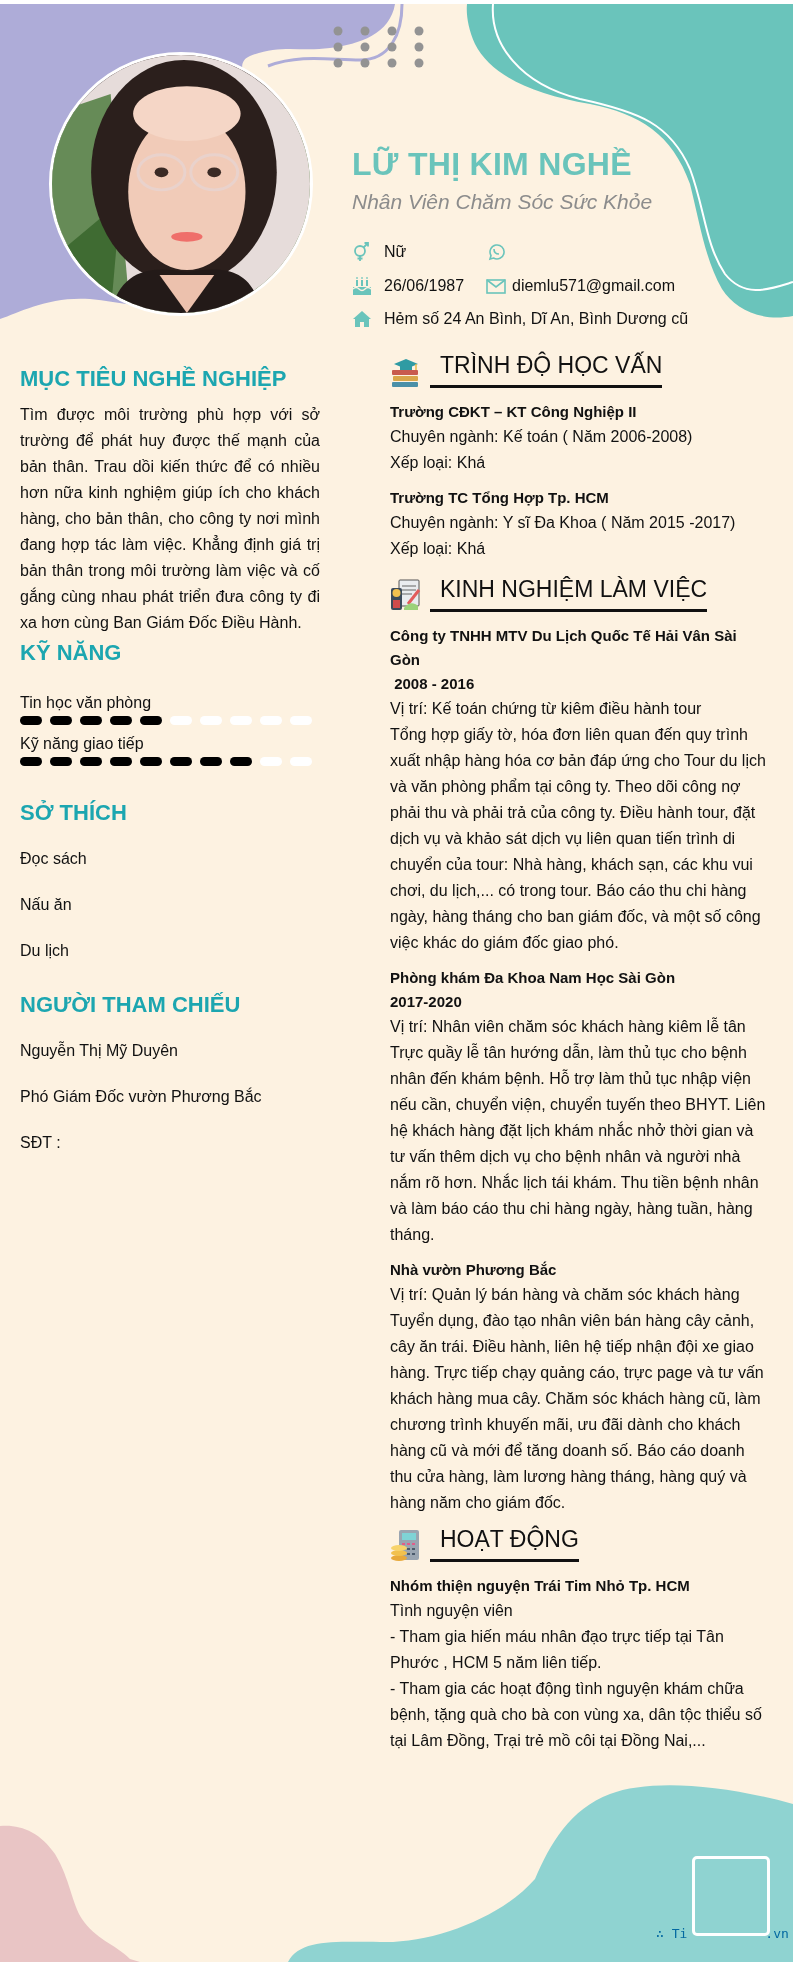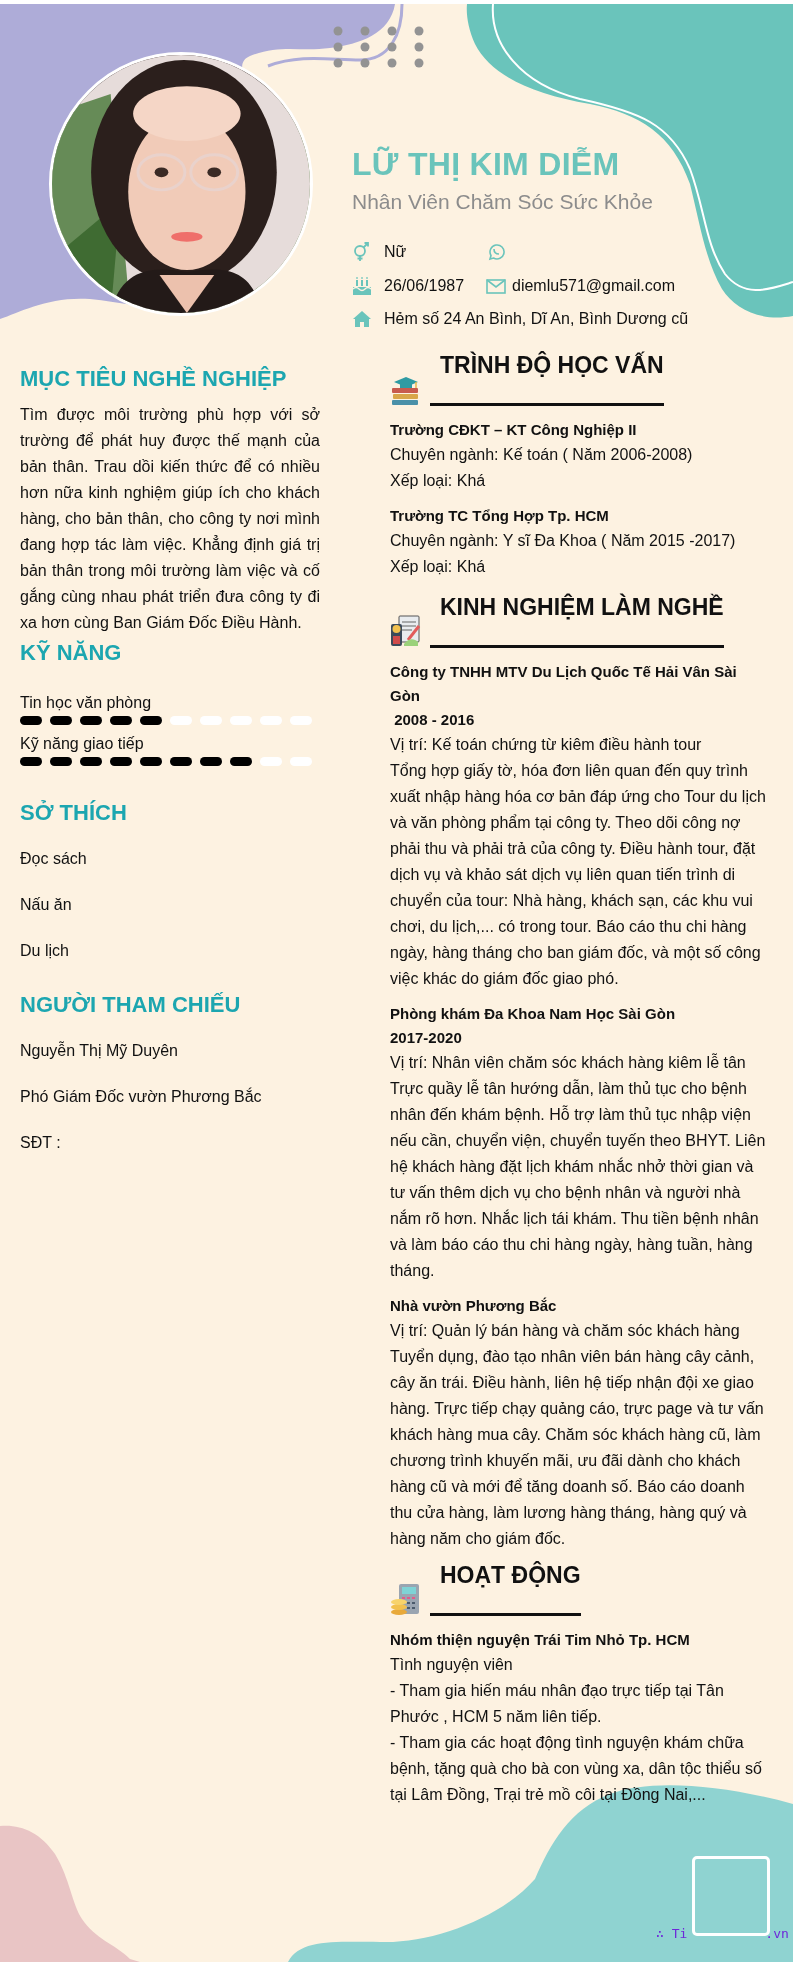--- a/index.html
+++ b/index.html
@@ -10,44 +10,44 @@
   .deco { position: absolute; left: 0; top: 0; width: 793px; height: 1958px; pointer-events: none; }
 
   
   .photo { position: absolute; left: 49px; top: 48px; width: 264px; height: 264px; border-radius: 50%;
            border: 3px solid #ffffff; overflow: hidden;
            background: radial-gradient(ellipse at 50% 40%, #f3d2c2 0%, #e8b9a5 22%, #3a2a25 36%, #2a1d1a 55%, #5d7d45 70%, #e3d9d6 100%); }
   .photo svg { width: 100%; height: 100%; display: block; }
 
   
   .name { position: absolute; left: 352px; top: 142px; font-size: 32px; font-weight: bold; color: #6ac4bb; letter-spacing: 0.3px; }
-  .role { position: absolute; left: 352px; top: 186px; font-size: 21px; color: #8c8c8c; }
+  .role { position: absolute; left: 352px; top: 186px; font-size: 21px; color: #8c8c8c; font-style: italic; }
   .contact { position: absolute; font-size: 16px; color: #111; display: flex; align-items: center; gap: 12px; }
   .contact .ic { width: 20px; height: 20px; display: inline-flex; align-items: center; justify-content: center; }
   .contact svg { width: 20px; height: 20px; }
 
   
   .left { position: absolute; left: 20px; top: 362px; width: 300px; }
   .sec-title-l { font-size: 22px; font-weight: bold; color: #1ca6b0; margin-bottom: 10px; }
   .objective { font-size: 16px; line-height: 26px; text-align: justify; }
   .skill-label { font-size: 16px; margin-top: 6px; }
   .dots { display: flex; gap: 8px; margin-top: 4px; margin-bottom: 10px; }
   .dots span { width: 22px; height: 9px; border-radius: 5px; background: #ffffff; display: block; }
   .dots span.on { background: #000; }
   .plain-list div { font-size: 16px; line-height: 26px; margin-top: 20px; }
 
   
   .right { position: absolute; left: 390px; top: 348px; width: 380px; }
   .sec-head { display: flex; align-items: flex-end; margin-bottom: 12px; position: relative; }
   .sec-head .hicon { width: 32px; height: 34px; margin-right: 18px; }
-  .sec-head .htitle { font-size: 23px; font-weight: bold; color: #111; padding: 0 0 24px 10px; border-bottom: 3px solid #111; margin-left: -10px; }
+  .sec-head .htitle { font-size: 23px; font-weight: normal; color: #111; padding: 0 0 6px 10px; border-bottom: 3px solid #111; margin-left: -10px; }
   .entry { margin-bottom: 10px; }
   .bold { font-weight: bold; font-size: 15px; line-height: 24px; }
   .txt { font-size: 16px; line-height: 26px; }
-  .watermark { position: absolute; left: 656px; top: 1922px; font-family: "DejaVu Sans Mono", monospace; font-size: 13px; color: #6d28d9; }
+  .watermark { position: absolute; left: 656px; top: 1922px; font-family: "DejaVu Sans Mono", monospace; font-size: 13px; color: #0369a1; }
   .wm-box { position: absolute; left: 692px; top: 1852px; width: 78px; height: 80px; border: 3px solid #fff; border-radius: 5px; }
 </style>
 </head>
 <body>
 
 <div class="page">
 
   <svg class="deco" viewBox="0 0 793 1958" preserveAspectRatio="none">
 
     <path d="M0,0 L395,0 C390,30 360,40 330,44 C300,48 280,40 250,52 C230,60 250,90 290,150 C320,210 300,260 250,290 C200,320 140,300 90,295 C50,292 20,308 0,315 Z" fill="#aeacd8"></path>
@@ -89,21 +89,21 @@
       <ellipse cx="112" cy="120" rx="24" ry="18" fill="none" stroke="#e9d2cc" stroke-width="3"></ellipse>
       <ellipse cx="166" cy="120" rx="24" ry="18" fill="none" stroke="#e9d2cc" stroke-width="3"></ellipse>
       <ellipse cx="112" cy="120" rx="7" ry="5" fill="#3a2a25"></ellipse>
       <ellipse cx="166" cy="120" rx="7" ry="5" fill="#3a2a25"></ellipse>
       <ellipse cx="138" cy="186" rx="16" ry="5" fill="#ef6f6a"></ellipse>
       <path d="M60,264 C70,220 100,215 138,222 C180,215 205,220 215,264 Z" fill="#231a18"></path>
       <path d="M110,225 L138,264 L166,225 Z" fill="#ecc1ad"></path>
     </svg>
   </div>
 
-  <div class="name">LỮ THỊ KIM DIỄM</div>
+  <div class="name">LỮ THỊ KIM NGHỀ</div>
   <div class="role">Nhân Viên Chăm Sóc Sức Khỏe</div>
 
   <div class="contact" style="left:352px; top:238px;">
     <span class="ic">
       <svg viewBox="0 0 20 20">
           <circle cx="8" cy="9" r="5" fill="none" stroke="#6ac4bb" stroke-width="1.8"></circle>
           <path d="M11.5,5.5 L16,1 M12.5,1 H16 V4.5 M8,14 V19 M5.5,16.5 H10.5" stroke="#6ac4bb" stroke-width="1.8" fill="none"></path>
         </svg>
     </span>
     <span>Nữ</span>
@@ -237,21 +237,21 @@
       <div class="sec-head">
         <svg class="hicon" viewBox="0 0 32 34">
           <rect x="9" y="2" width="20" height="26" rx="1" fill="#e9ecef" stroke="#555" stroke-width="1"></rect>
           <path d="M12,8 H26 M12,12 H26 M12,16 H22" stroke="#666" stroke-width="1.2"></path>
           <rect x="1" y="10" width="11" height="22" rx="2" fill="#3b4a5a"></rect>
           <circle cx="6.5" cy="15" r="4" fill="#f2c14e"></circle>
           <rect x="3" y="22" width="7" height="8" fill="#d04b4b"></rect>
           <path d="M18,26 L29,12" stroke="#e25c5c" stroke-width="3"></path>
           <path d="M14,30 C18,24 24,24 28,28 L28,32 L14,32 Z" fill="#9bd27a"></path>
         </svg>
-        <span class="htitle">KINH NGHIỆM LÀM NGHỀ</span>
+        <span class="htitle">KINH NGHIỆM LÀM VIỆC</span>
       </div>
 
       <div class="entry">
         <div class="bold">Công ty TNHH MTV Du Lịch Quốc Tế Hải Vân Sài Gòn</div>
         <div class="bold" style="white-space:pre;"> 2008 - 2016</div>
         <div class="txt">Vị trí: Kế toán chứng từ kiêm điều hành tour</div>
         <div class="txt">Tổng hợp giấy tờ, hóa đơn liên quan đến quy trình xuất nhập hàng hóa cơ bản đáp ứng cho Tour du lịch và văn phòng phẩm tại công ty. Theo dõi công nợ phải thu và phải trả của công ty. Điều hành tour, đặt dịch vụ và khảo sát dịch vụ liên quan tiến trình di chuyển của tour: Nhà hàng, khách sạn, các khu vui chơi, du lịch,... có trong tour. Báo cáo thu chi hàng ngày, hàng tháng cho ban giám đốc, và một số công việc khác do giám đốc giao phó.</div>
       </div>
 
       <div class="entry">

